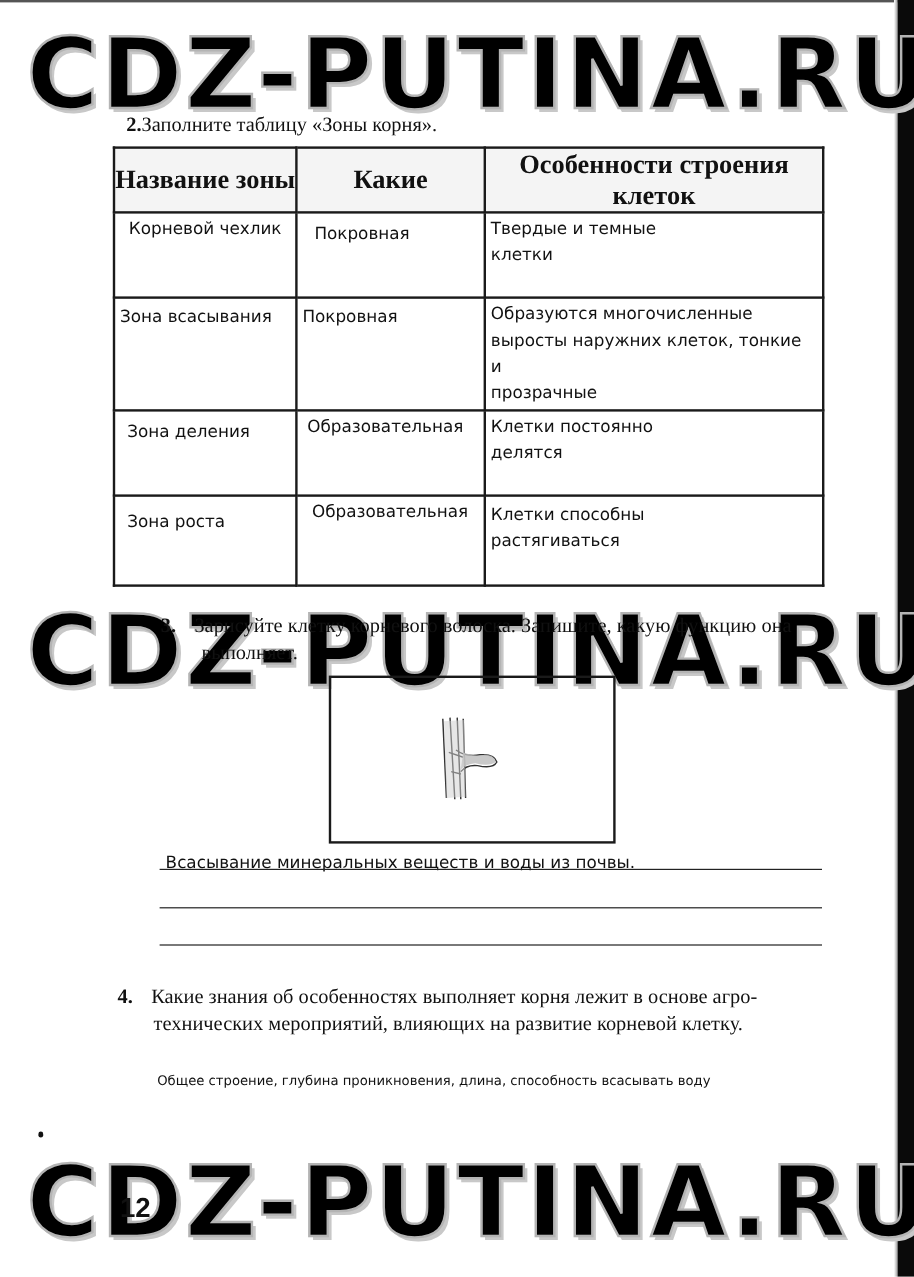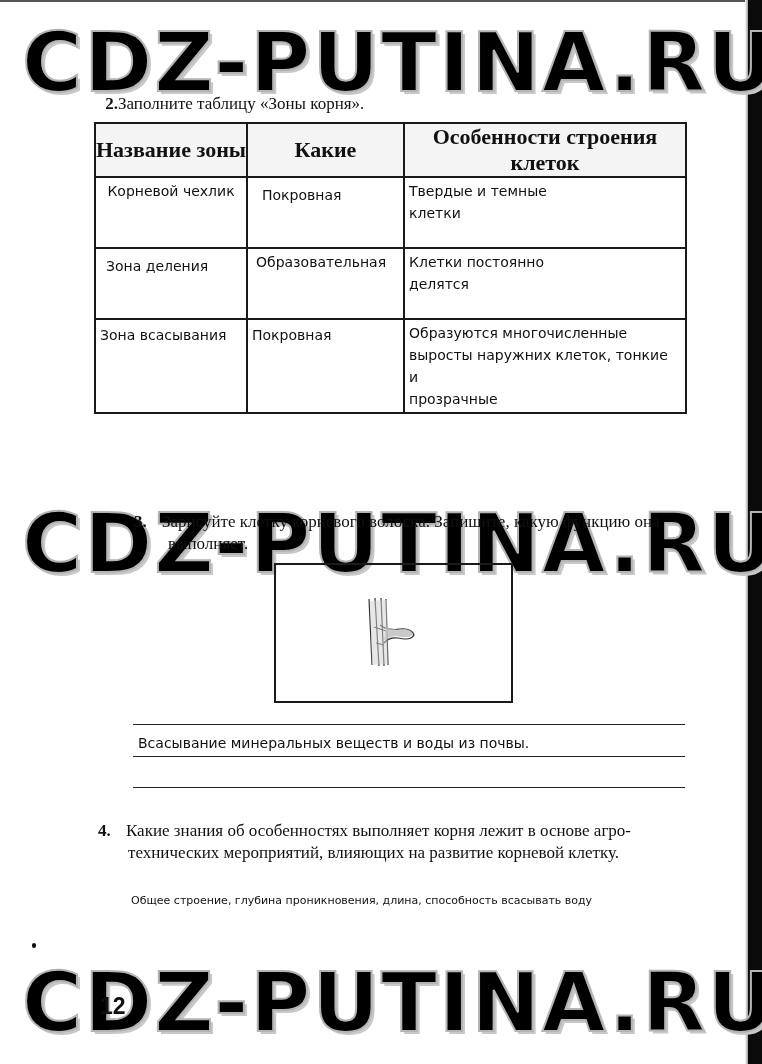--- a/index.html
+++ b/index.html
@@ -69,21 +69,21 @@
     }
     .answer-line {
       position: absolute; left: 133px; width: 552px; height: 0;
       border-bottom: 1.5px solid #222;
     }
     .al-1 { top: 724px; }
     .al-2 { top: 756px; }
     .al-3 { top: 787px; }
     .answer-text {
       position: absolute; left: 138px; top: 711px;
-      font-family: "DejaVu Sans", sans-serif; font-size: 14px; margin-top: 24px;
+      font-family: "DejaVu Sans", sans-serif; font-size: 14px;
     }
 
     #t4 { left: 98px; top: 820px; width: 600px; text-align: justify; }
     #t4 .t4-line2 { display: block; padding-left: 30px; }
     .answer4 {
       position: absolute; left: 131px; top: 889px; width: 560px;
       font-family: "DejaVu Sans", sans-serif; font-size: 11px; line-height: 23px;
     }
     .page-number {
       position: absolute; left: 100px; top: 993px;
@@ -120,34 +120,42 @@
     <tbody>
       <tr>
         <td style="text-align:center"><span>Корневой чехлик</span></td>
         <td style="padding-left:14px;padding-top:6px"><span>Покровная</span></td>
         <td>
           <div>Твердые и темные</div>
           <div>клетки</div>
         </td>
       </tr>
       <tr>
+        <td style="padding-top:4px"><span>Зона всасывания</span></td>
+        <td style="padding-top:4px"><span>Покровная</span></td>
+        <td>
+          <div>Образуются многочисленные</div>
+          <div>выросты наружних клеток, тонкие и</div>
+          <div>прозрачные</div>
+        </td>
+      </tr>
+      <tr>
         <td style="padding-top:6px;padding-left:10px"><span>Зона деления</span></td>
         <td style="padding-left:8px"><span>Образовательная</span></td>
         <td>
           <div>Клетки постоянно</div>
           <div>делятся</div>
         </td>
       </tr>
       <tr>
-        <td style="padding-top:4px"><span>Зона всасывания</span></td>
-        <td style="padding-top:4px"><span>Покровная</span></td>
-        <td>
-          <div>Образуются многочисленные</div>
-          <div>выросты наружних клеток, тонкие и</div>
-          <div>прозрачные</div>
+        <td style="padding-top:10px;padding-left:10px"><span>Зона роста</span></td>
+        <td style="padding-left:12px"><span>Образовательная</span></td>
+        <td style="padding-top:4px">
+          <div>Клетки способны</div>
+          <div>растягиваться</div>
         </td>
       </tr>
     </tbody>
   </table>
 
   <div class="task-title" id="t3">
     <span class="task-num">3.</span><span>Зарисуйте клетку корневого волоска. Запишите, какую функцию она</span>
     <span class="t3-line2">выполняет.</span>
   </div>
 

